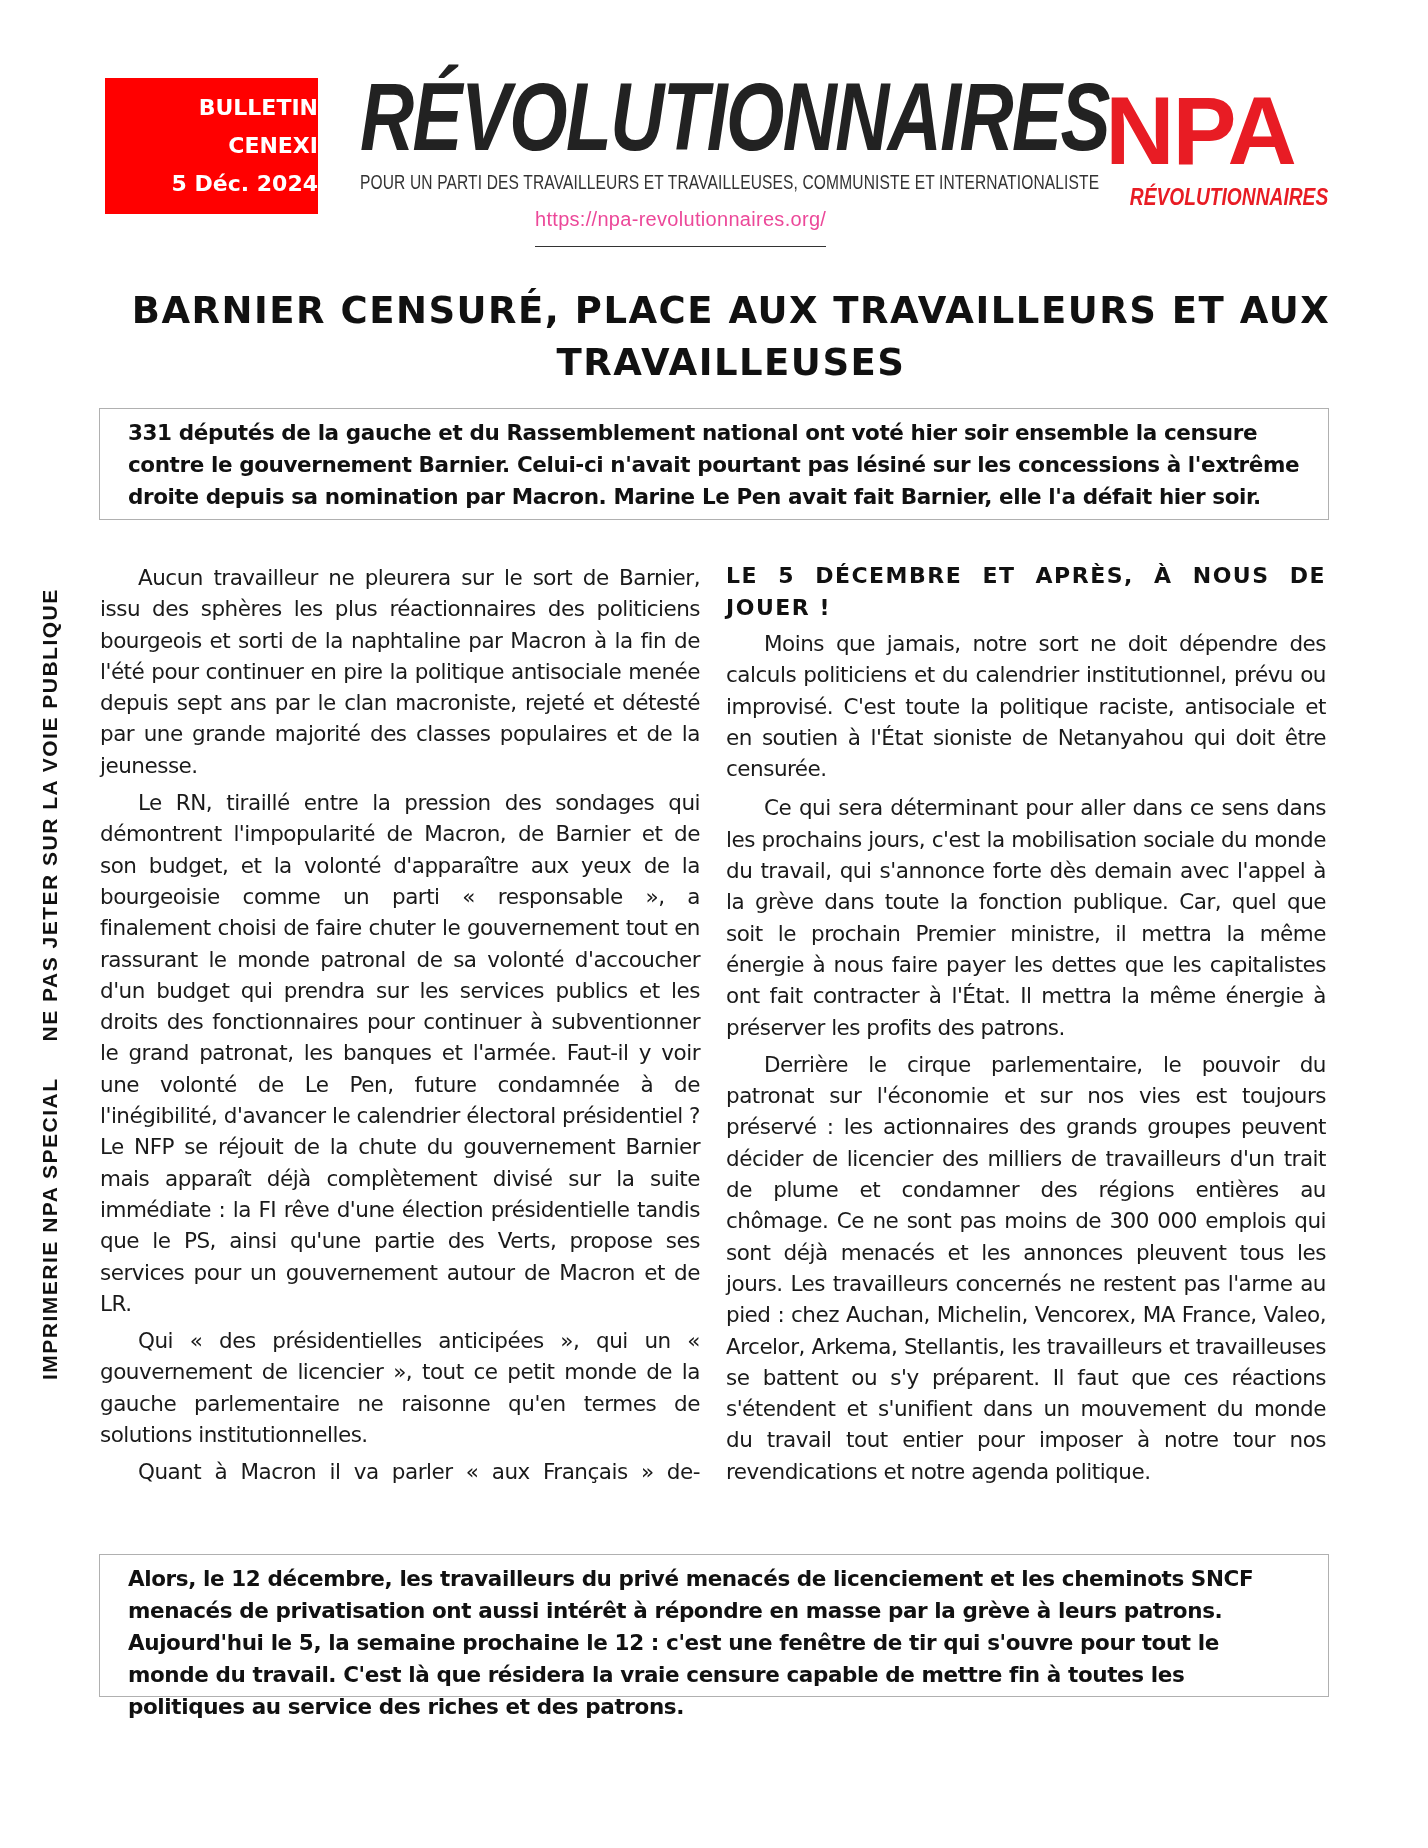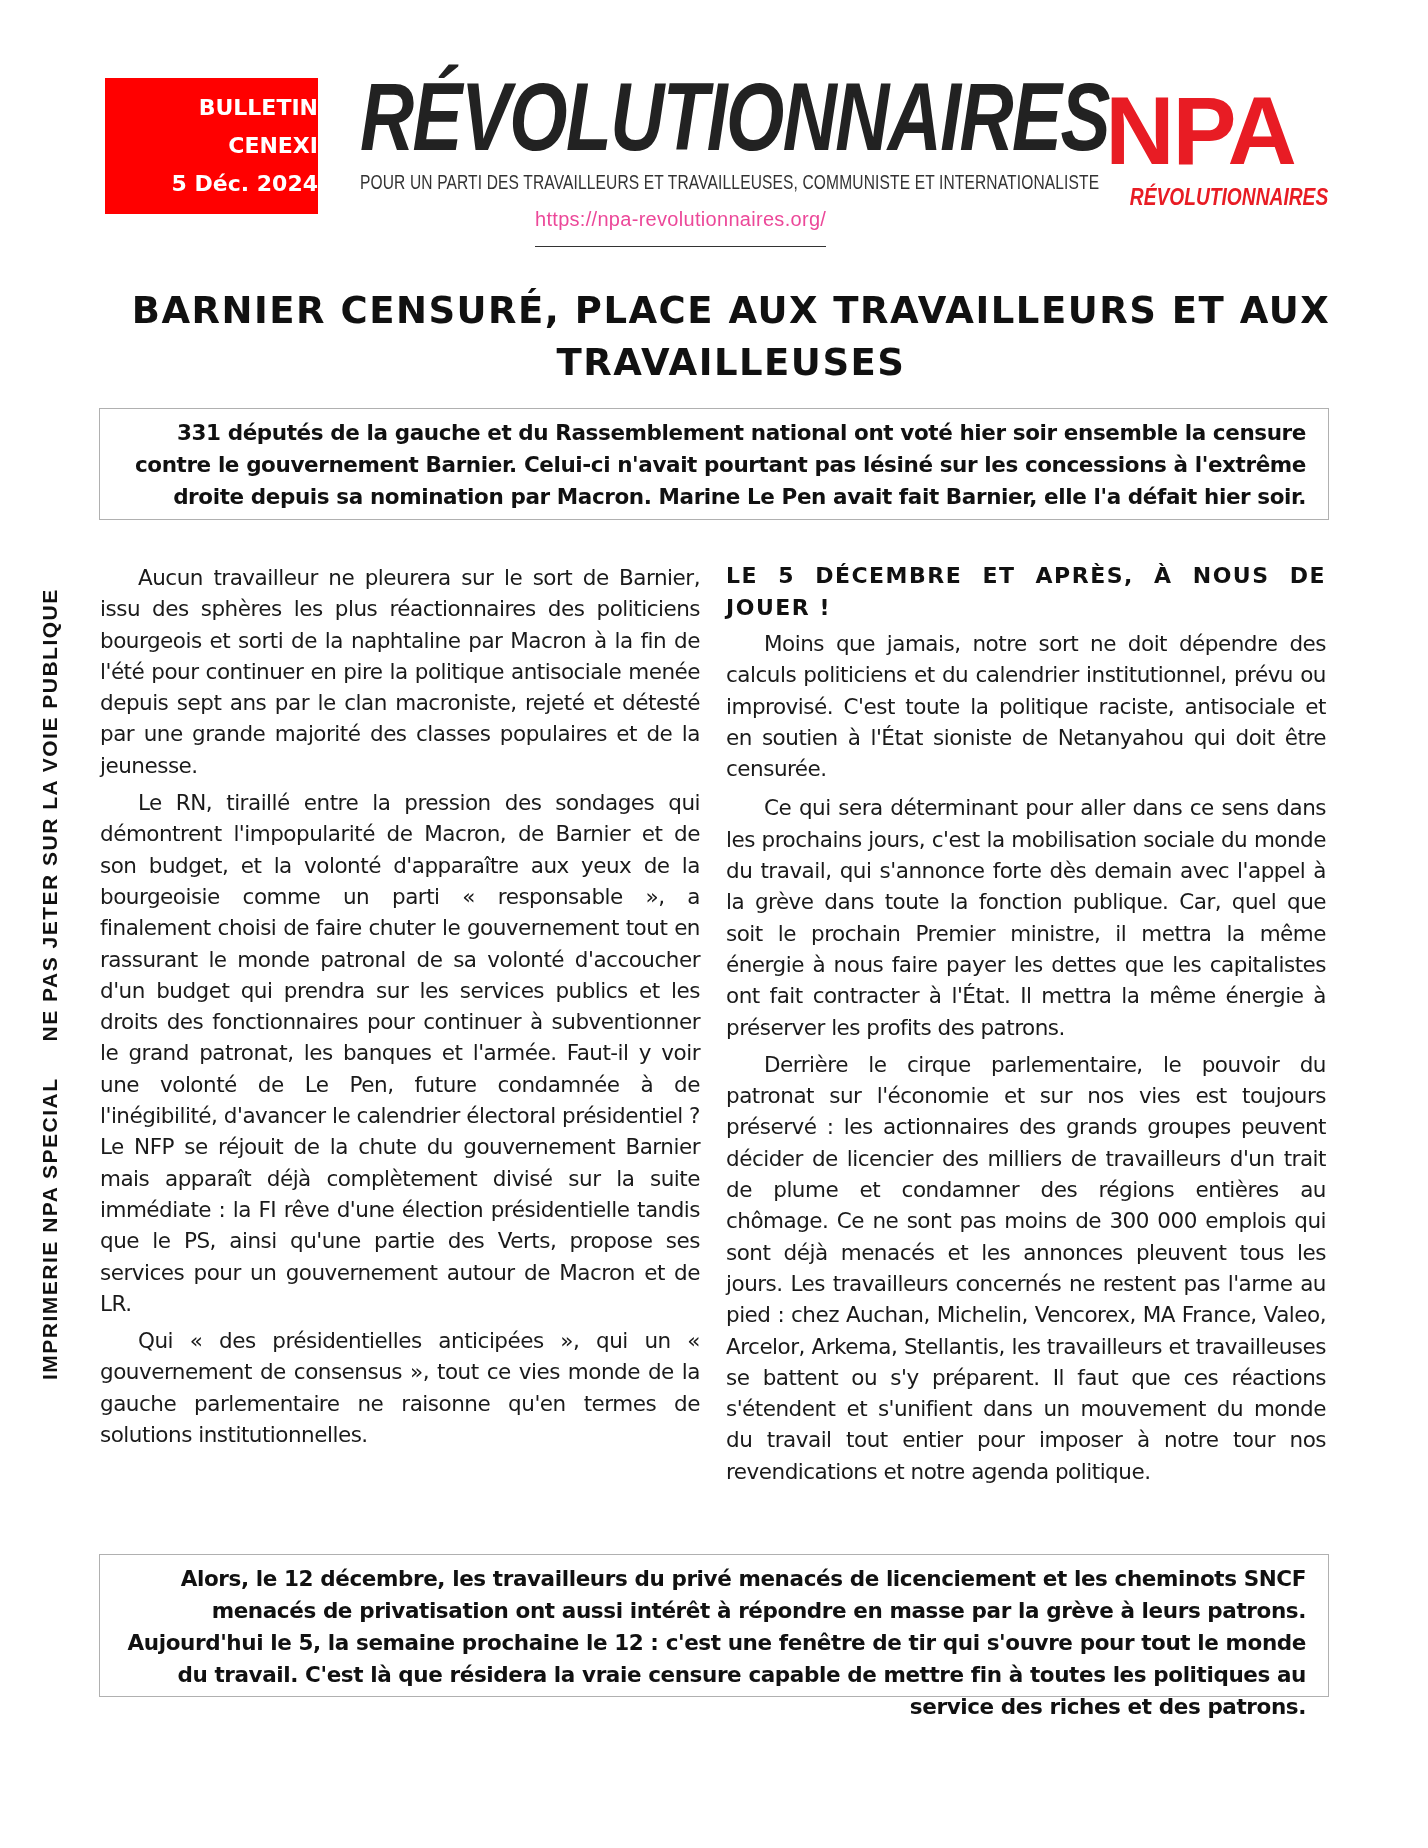--- a/index.html
+++ b/index.html
@@ -28,22 +28,22 @@
   .npa-small { font-family: "Liberation Sans", sans-serif; font-weight: bold; font-style: italic;
                font-size: 24px; line-height: 30px; margin-top: 6px; transform: scaleX(0.8);
                display: inline-block; }
 
   .headline { position: absolute; left: 100px; top: 268px; width: 1228px; text-align: center;
               font-family: "DejaVu Sans", sans-serif; font-weight: bold; font-size: 37px;
               line-height: 52px; letter-spacing: 1.5px; color: #111; }
 
   .box { position: absolute; border: 1.5px solid #b0b0b0; background: #fff;
          font-family: "DejaVu Sans", sans-serif; font-weight: bold; color: #111;
-         font-size: 21.5px; line-height: 32px; padding: 8px 22px 10px 12px; box-sizing: border-box;
-         letter-spacing: -0.4px; text-align: right; }
+         font-size: 21.5px; line-height: 32px; padding: 8px 22px 10px 28px; box-sizing: border-box;
+         letter-spacing: -0.4px; }
   .box.intro { left: 99px; top: 408px; width: 1230px; height: 112px; }
   .box.outro { left: 99px; top: 1554px; width: 1230px; height: 143px; }
 
   .col { position: absolute; top: 540px; width: 600px; font-family: "DejaVu Sans", sans-serif;
          font-size: 21.5px; line-height: 31.3px; color: #1a1a1a; text-align: justify;
          letter-spacing: -0.5px; }
   .col.left { left: 100px; }
   .col.right { left: 726px; }
   .col h2 { font-size: 22px; font-weight: bold; letter-spacing: 1.5px; margin: 0;
             line-height: 32px; color: #111; }
@@ -83,21 +83,22 @@
 <div class="box intro">331 députés de la gauche et du Rassemblement national ont voté hier soir ensemble la censure contre le gouvernement Barnier. Celui-ci n'avait pourtant pas lésiné sur les concessions à l'extrême droite depuis sa nomination par Macron. Marine Le Pen avait fait Barnier, elle l'a défait hier soir.</div>
 
 <div class="side">
   <span>IMPRIMERIE NPA SPECIAL</span><span class="sep"></span><span>NE PAS JETER SUR LA VOIE PUBLIQUE</span>
 </div>
 
 <div class="col left">
   <div class="gap"></div>
   <p style="margin-bottom:6px;">Aucun travailleur ne pleurera sur le sort de Barnier, issu des sphères les plus réactionnaires des politiciens bourgeois et sorti de la naphtaline par Macron à la fin de l'été pour continuer en pire la politique antisociale menée depuis sept ans par le clan macroniste, rejeté et détesté par une grande majorité des classes populaires et de la jeunesse.</p>
   <p style="margin-bottom:6px;">Le RN, tiraillé entre la pression des sondages qui démontrent l'impopularité de Macron, de Barnier et de son budget, et la volonté d'apparaître aux yeux de la bourgeoisie comme un parti « responsable », a finalement choisi de faire chuter le gouvernement tout en rassurant le monde patronal de sa volonté d'accoucher d'un budget qui prendra sur les services publics et les droits des fonctionnaires pour continuer à subventionner le grand patronat, les banques et l'armée. Faut-il y voir une volonté de Le Pen, future condamnée à de l'inégibilité, d'avancer le calendrier électoral présidentiel ? Le NFP se réjouit de la chute du gouvernement Barnier mais apparaît déjà complètement divisé sur la suite immédiate : la FI rêve d'une élection présidentielle tandis que le PS, ainsi qu'une partie des Verts, propose ses services pour un gouvernement autour de Macron et de LR.</p>
-  <p style="margin-bottom:6px;">Qui « des présidentielles anticipées », qui un « gouvernement de consensus », tout ce vies monde de la gauche parlementaire ne raisonne qu'en termes de solutions institutionnelles.</p>
+  <p style="margin-bottom:6px;">Qui « des présidentielles anticipées », qui un « gouvernement de licencier », tout ce petit monde de la gauche parlementaire ne raisonne qu'en termes de solutions institutionnelles.</p>
+  <p style="text-align-last: justify;">Quant à Macron il va parler « aux Français » de-</p>
 </div>
 
 <div class="col right">
   <div class="gap" style="height:20px;"></div>
   <h2 class="right-h">LE 5 DÉCEMBRE ET APRÈS, À NOUS DE JOUER !</h2>
   <div style="height:4px;"></div>
   <p style="margin-bottom:8px;">Moins que jamais, notre sort ne doit dépendre des calculs politiciens et du calendrier institutionnel, prévu ou improvisé. C'est toute la politique raciste, antisociale et en soutien à l'État sioniste de Netanyahou qui doit être censurée.</p>
   <p style="margin-bottom:6px;">Ce qui sera déterminant pour aller dans ce sens dans les prochains jours, c'est la mobilisation sociale du monde du travail, qui s'annonce forte dès demain avec l'appel à la grève dans toute la fonction publique. Car, quel que soit le prochain Premier ministre, il mettra la même énergie à nous faire payer les dettes que les capitalistes ont fait contracter à l'État. Il mettra la même énergie à préserver les profits des patrons.</p>
   <p>Derrière le cirque parlementaire, le pouvoir du patronat sur l'économie et sur nos vies est toujours préservé : les actionnaires des grands groupes peuvent décider de licencier des milliers de travailleurs d'un trait de plume et condamner des régions entières au chômage. Ce ne sont pas moins de 300 000 emplois qui sont déjà menacés et les annonces pleuvent tous les jours. Les travailleurs concernés ne restent pas l'arme au pied : chez Auchan, Michelin, Vencorex, MA France, Valeo, Arcelor, Arkema, Stellantis, les travailleurs et travailleuses se battent ou s'y préparent. Il faut que ces réactions s'étendent et s'unifient dans un mouvement du monde du travail tout entier pour imposer à notre tour nos revendications et notre agenda politique.</p>
 </div>

